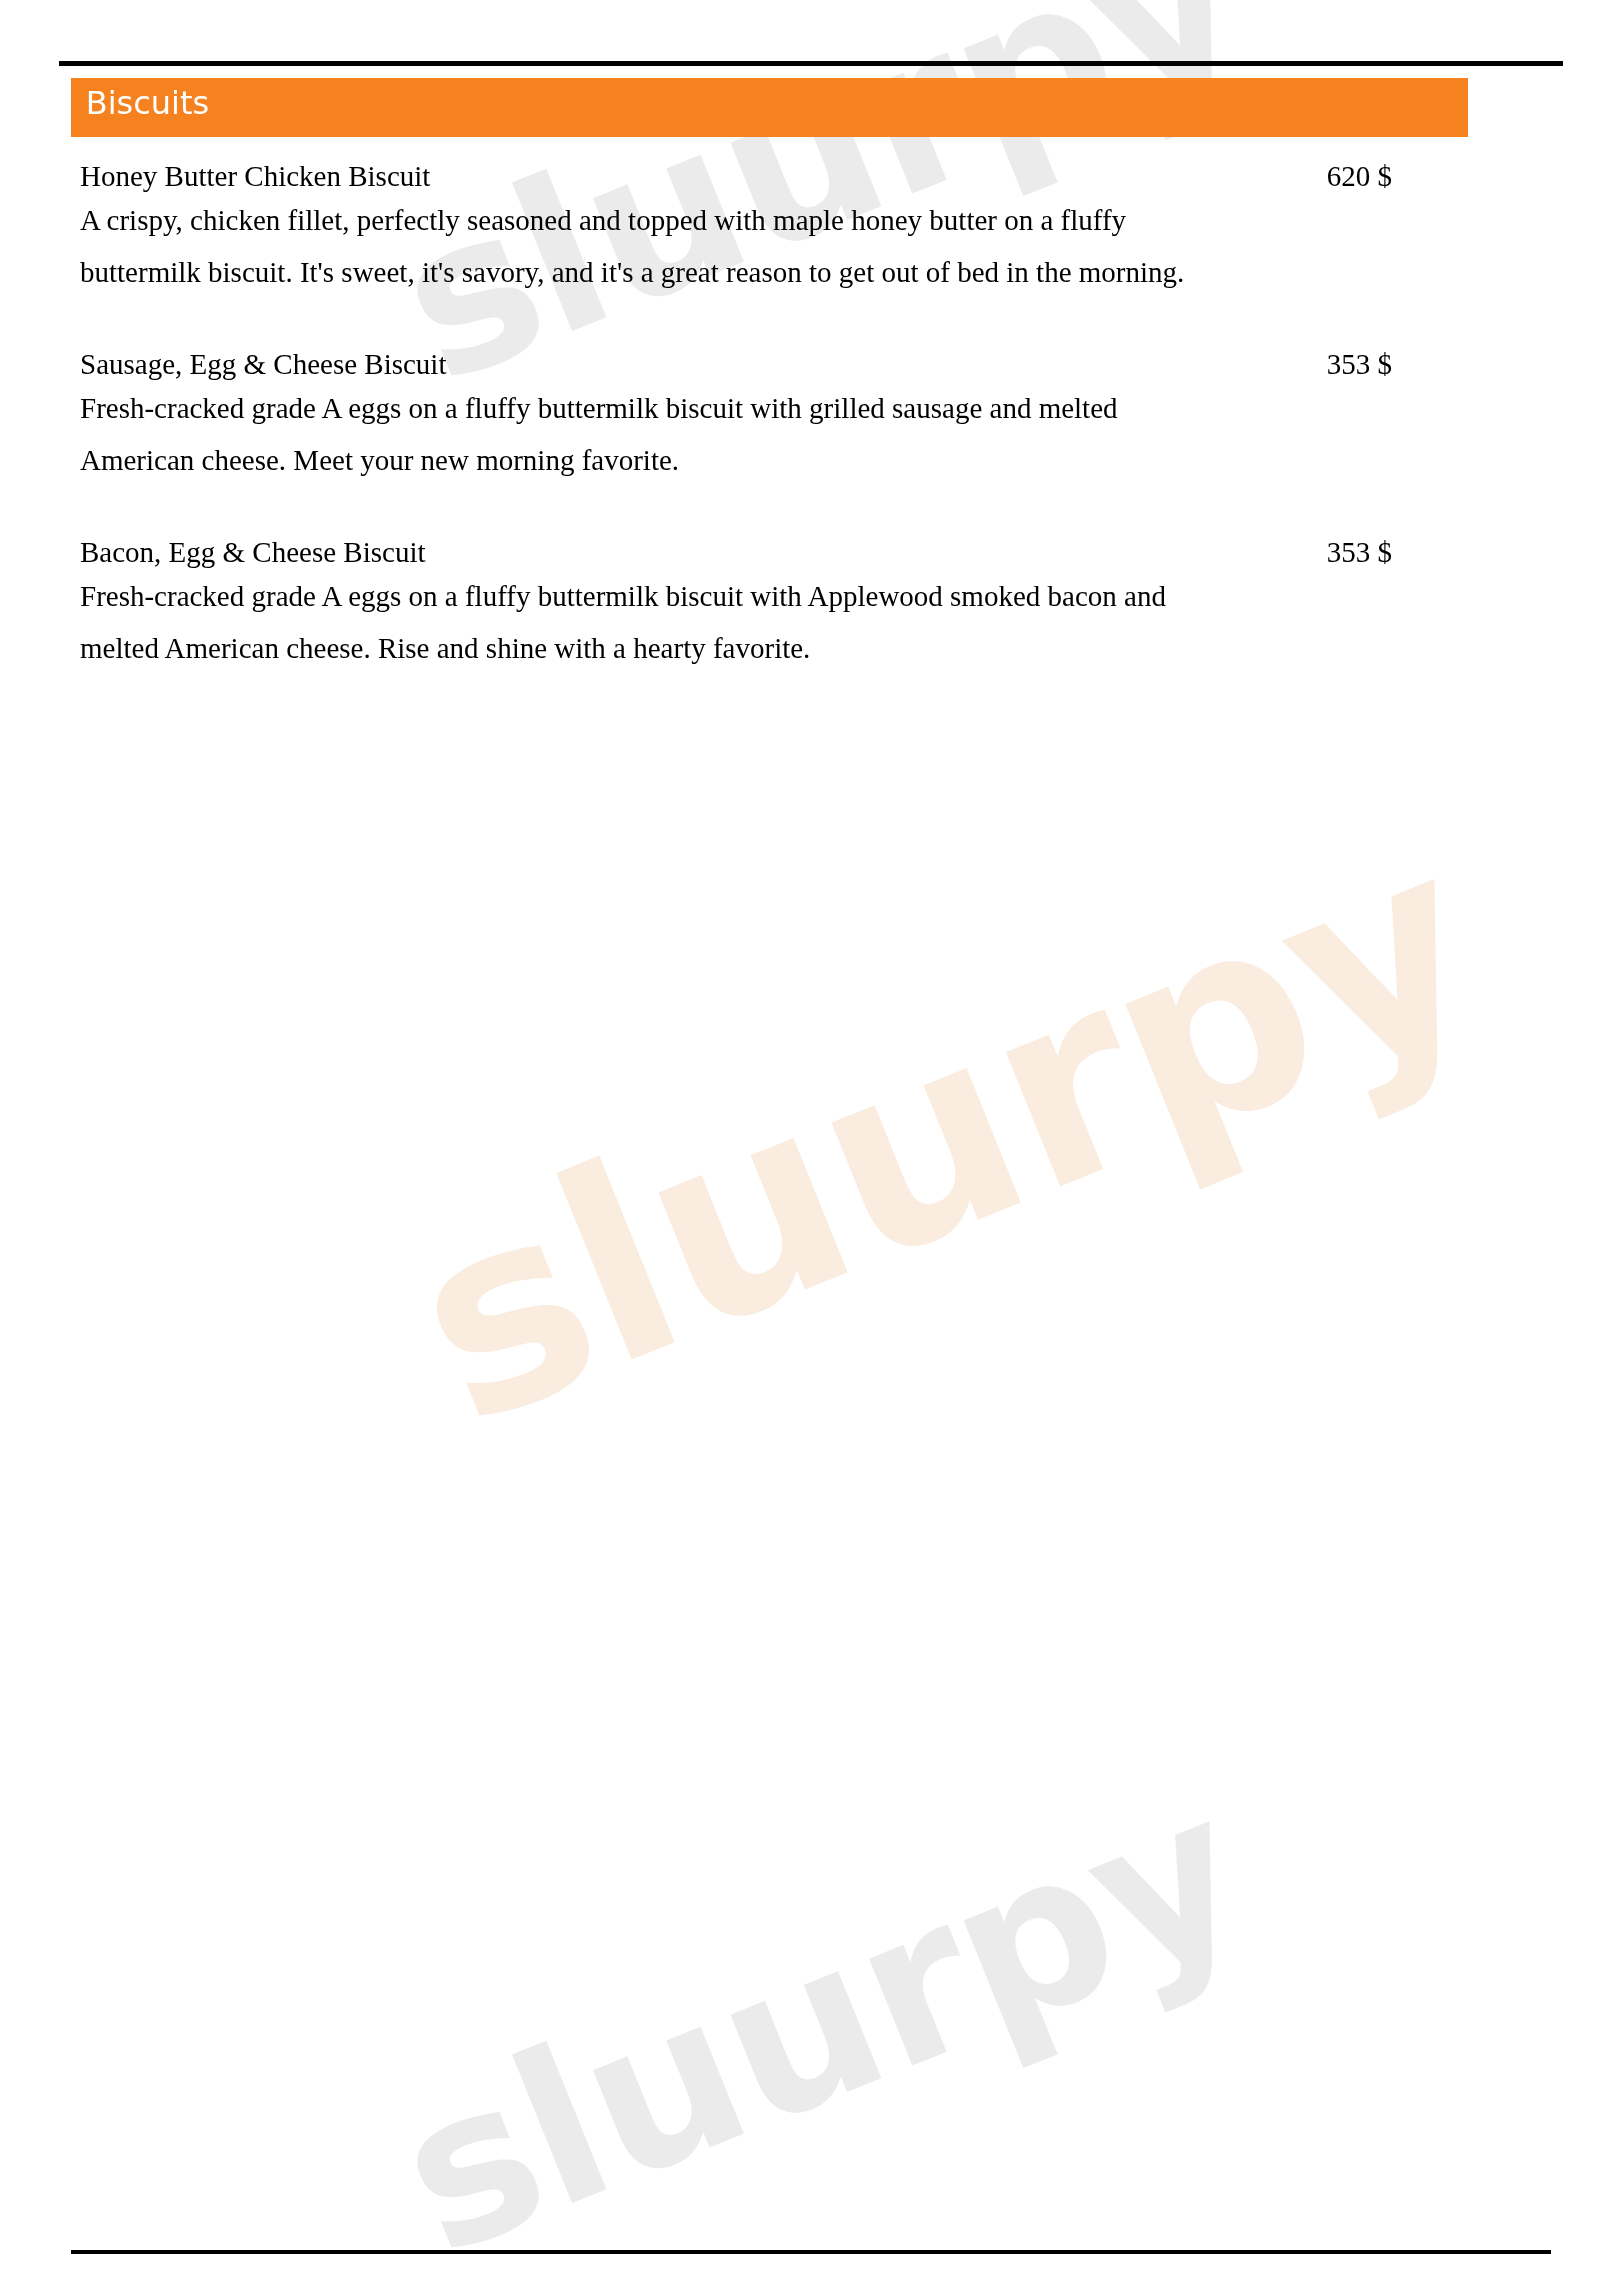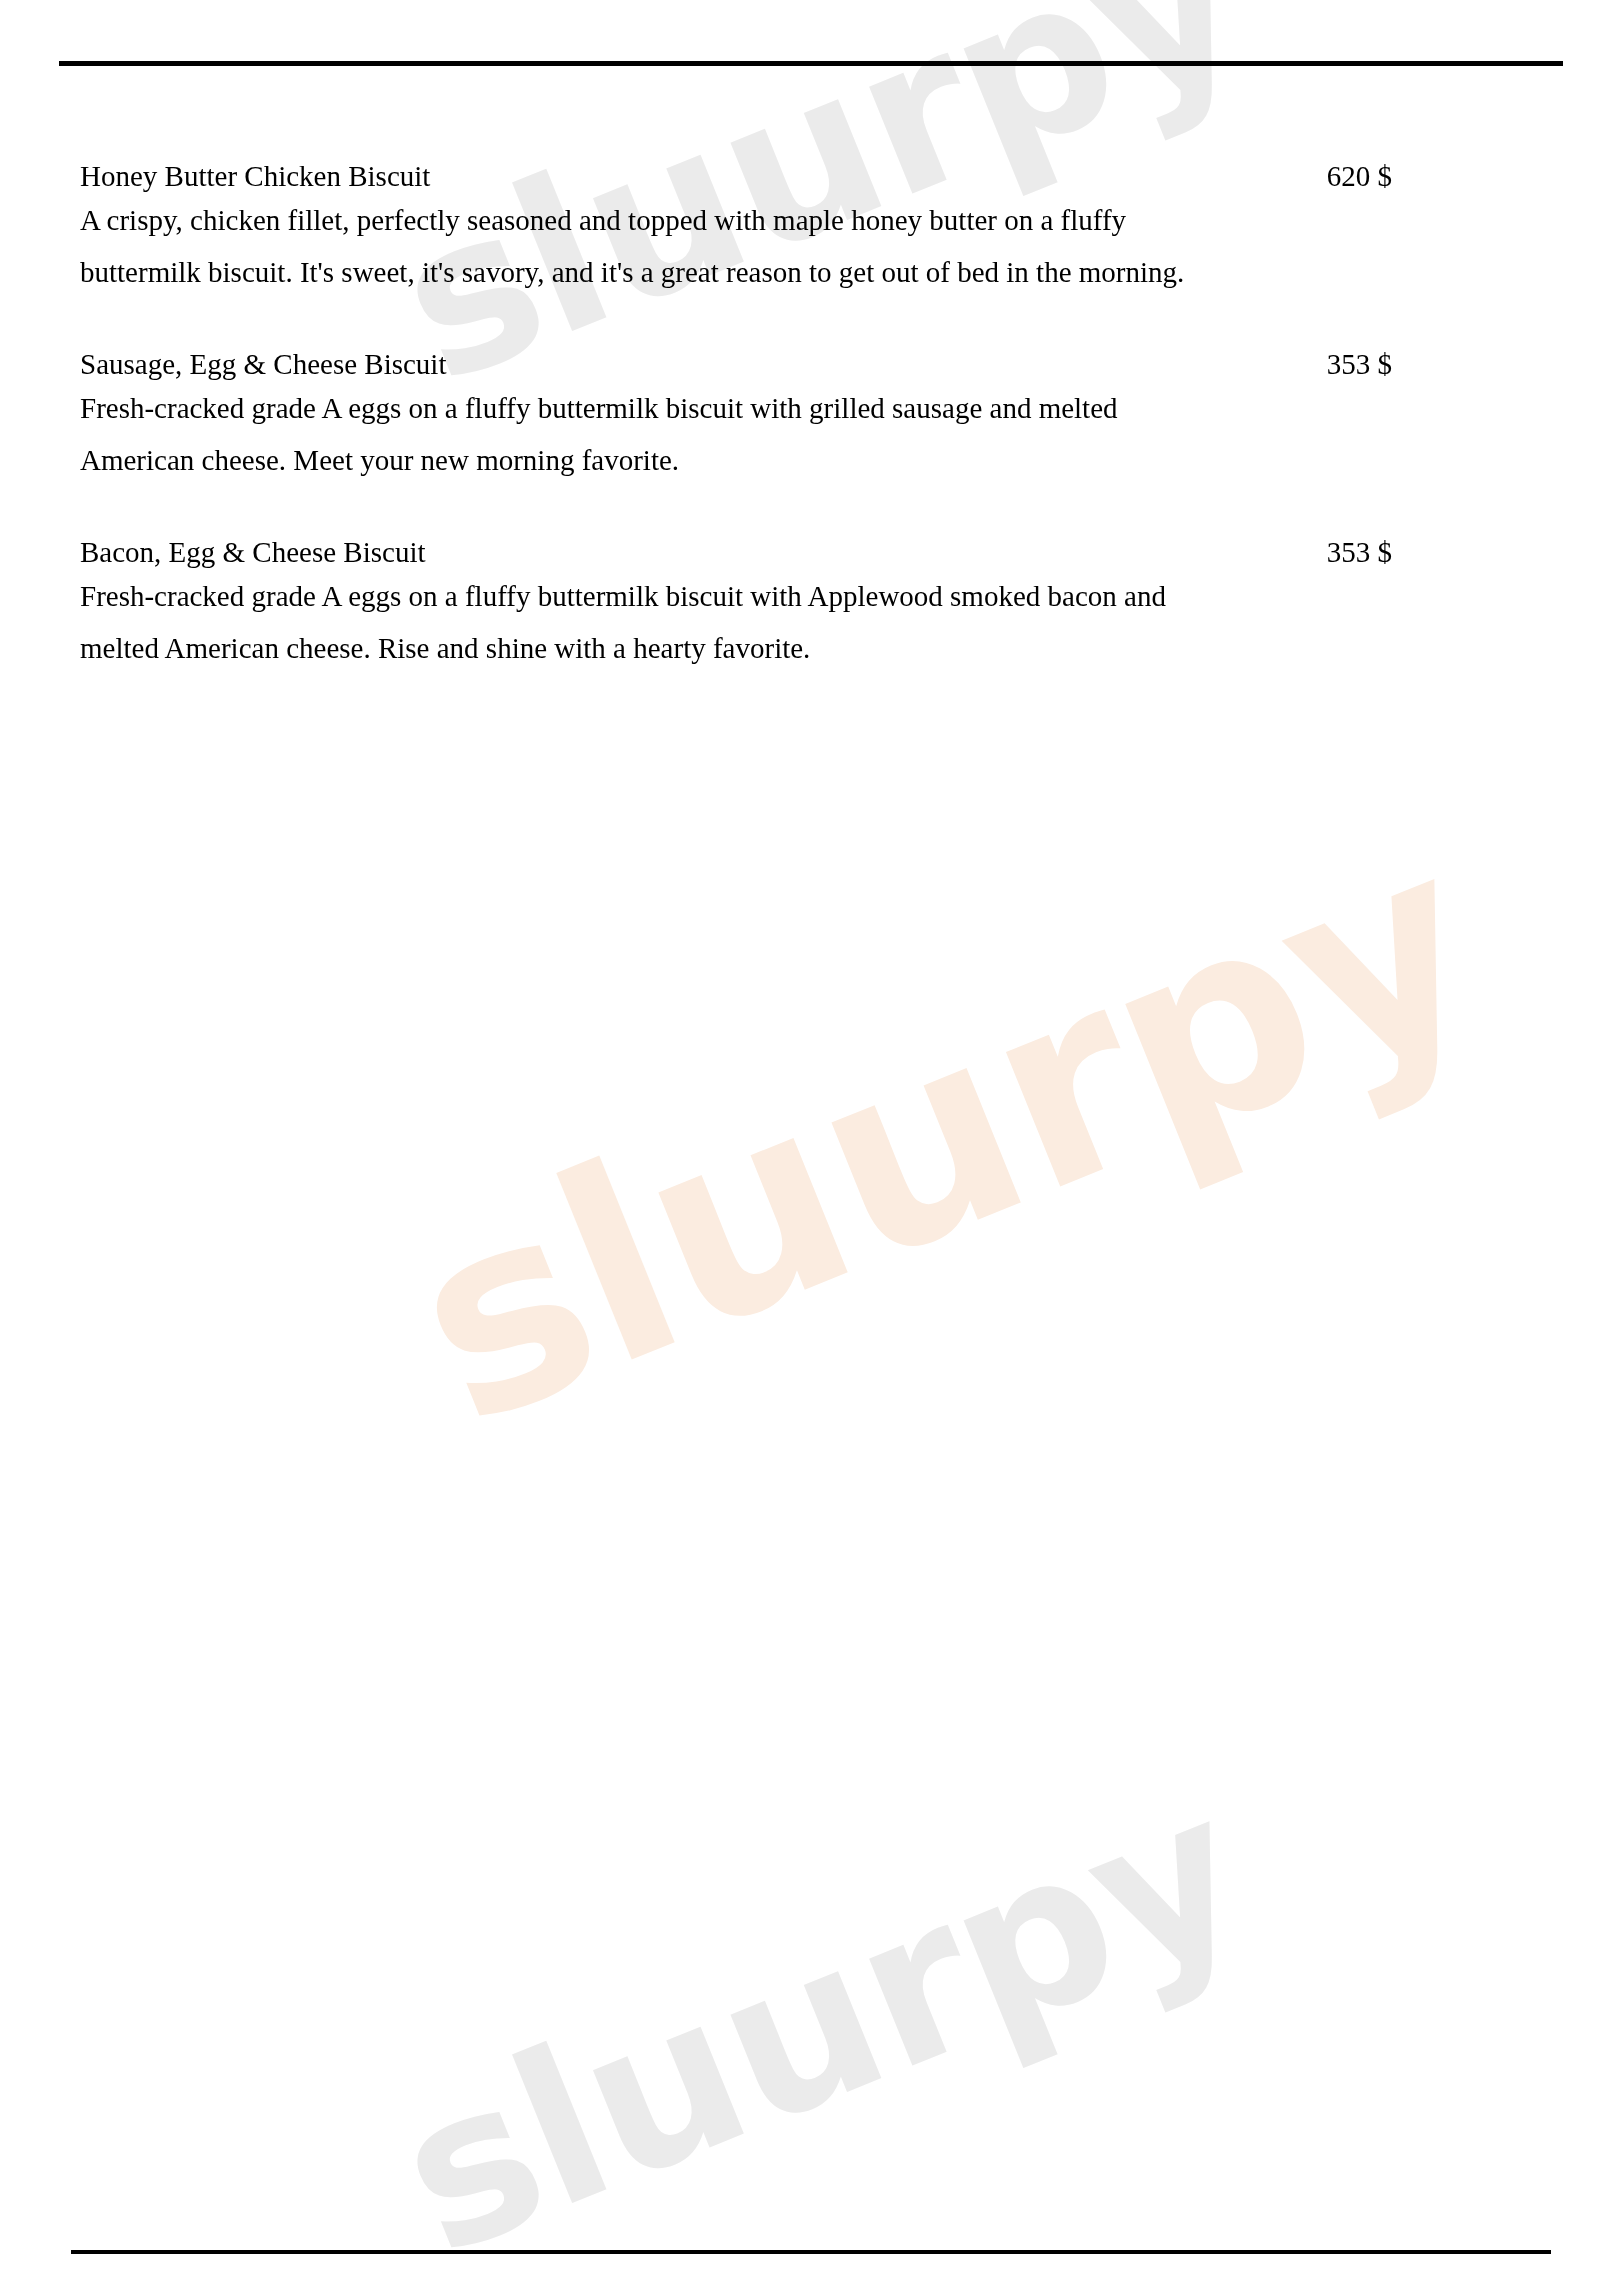--- a/index.html
+++ b/index.html
@@ -137,20 +137,23 @@
 <body>
 
 <div class="page">
 
   <div class="watermark wm-top wm-a">sluurpy</div>
   <div class="watermark wm-mid wm-b">sluurpy</div>
   <div class="watermark wm-bot wm-a">sluurpy</div>
 
   <div class="rule-top"></div>
 
+  <div class="section-header">
+    <div class="section-header-label">Biscuits</div>
+  </div>
 
   <div class="items">
 
     <div class="item">
       <div class="item-head">
         <div class="item-name">Honey Butter Chicken Biscuit</div>
         <div class="item-price">620 $</div>
       </div>
       <p class="item-desc">A crispy, chicken fillet, perfectly seasoned and topped with maple honey butter on a fluffy buttermilk biscuit. It's sweet, it's savory, and it's a great reason to get out of bed in the morning.</p>
     </div>

